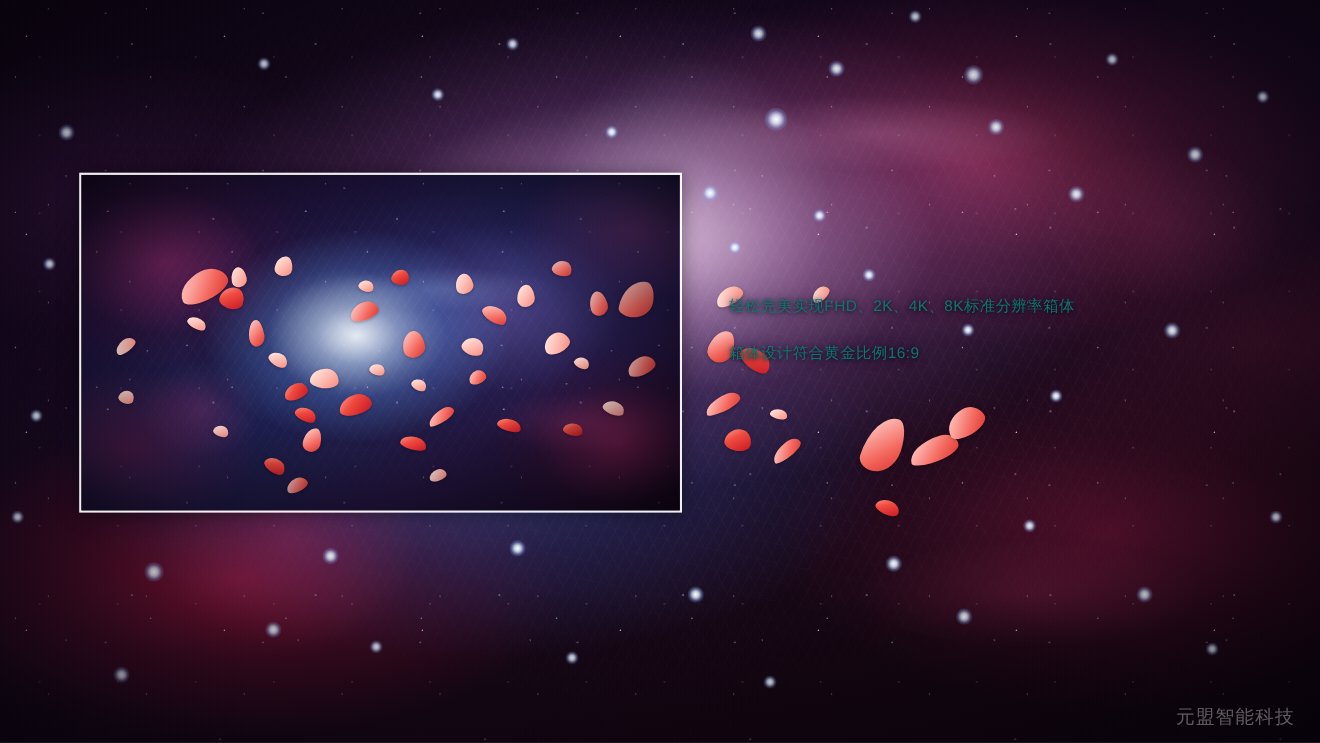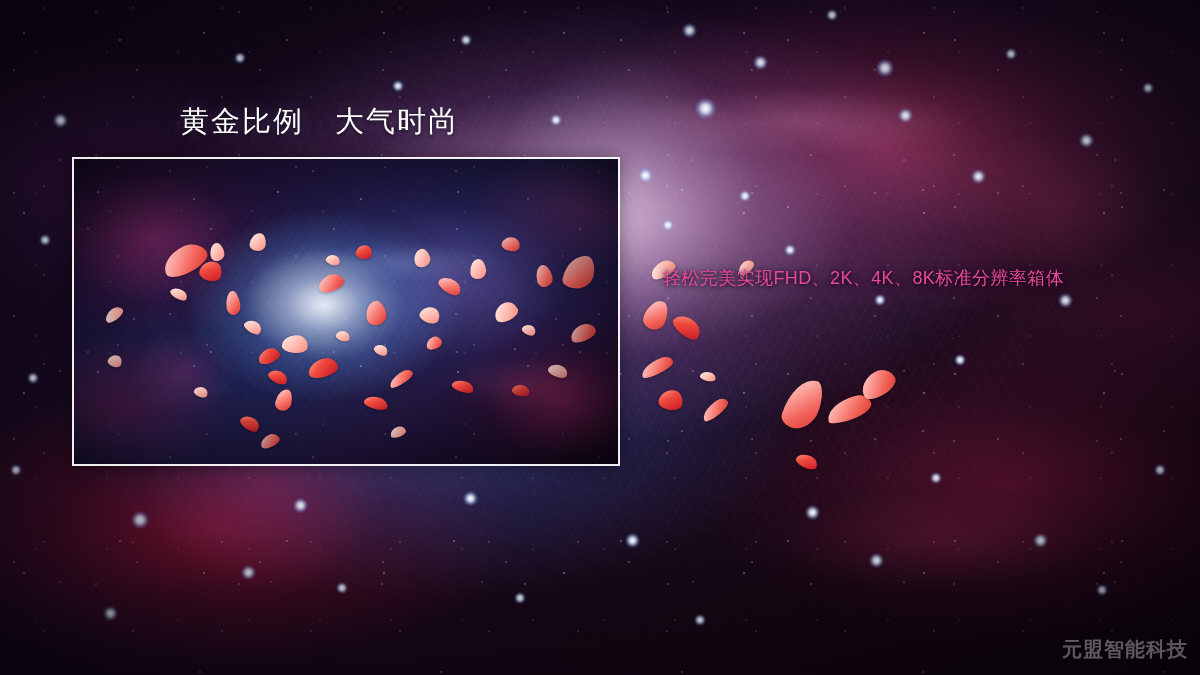--- a/index.html
+++ b/index.html
@@ -151,35 +151,34 @@
     letter-spacing:2px;
     white-space:pre;
     text-shadow:0 1px 5px rgba(0,0,0,.75), 0 0 14px rgba(140,110,200,.45);
   }
   #body-copy {
     position:absolute;
     left:663px; top:257px;
     width:500px;
   }
   .copy-line {
-    font-size:18px;
+    font-size:14px;
     line-height:42px;
-    color:#ec4899;
+    color:#0f766e;
     letter-spacing:.4px;
     white-space:nowrap;
     text-shadow:0 1px 4px rgba(0,0,0,.80), 0 0 10px rgba(40,20,70,.7);
   }
   #watermark {
     position:absolute;
-    right:12px; bottom:12px;
-    font-size:20px;
+    right:23px; bottom:12px;
+    font-size:17px;
     letter-spacing:1px;
     color:rgba(225,220,225,.40);
     text-shadow:0 1px 2px rgba(0,0,0,.5);
-    font-weight:bold;
   }
 </style>
 </head>
 <body>
 
 <div id="slide">
 
   <div class="nebula neb-base"></div>
   <div class="nebula neb-wisp"></div>
   <div class="nebula neb-filament"></div>
@@ -236,21 +235,20 @@
       <div class="petal pale" style="left: 700px; top: 372px; width: 16px; height: 9px; transform: rotate(15deg);"></div>
       <div class="petal long" style="left: 700px; top: 403px; width: 30px; height: 13px; transform: rotate(-34deg);"></div>
       <div class="petal long" style="left: 786px; top: 378px; width: 34px; height: 52px; transform: rotate(18deg);"></div>
       <div class="petal long" style="left: 826px; top: 398px; width: 46px; height: 22px; transform: rotate(-16deg);"></div>
       <div class="petal" style="left: 860px; top: 372px; width: 36px; height: 24px; transform: rotate(-30deg);"></div>
       <div class="petal deep" style="left: 796px; top: 455px; width: 22px; height: 13px; transform: rotate(26deg);"></div>
       <div class="petal pale" style="left: 737px; top: 262px; width: 18px; height: 11px; transform: rotate(-40deg);"></div>
     </div>
   <div class="nebula neb-vignette"></div>
 
-  <div id="slide-title">黄金比例　大气时尚</div>
 
   <div id="photo-frame">
     <div class="inner-img"></div>
     <div class="inner-wisp"></div>
     <div class="inner-filament"></div>
     <div class="stars stars-sm"></div>
     <div class="stars stars-sm2"></div>
     <div id="inside-petals">
         <div class="petal" style="left: 88px; top: 88px; width: 46px; height: 26px; transform: rotate(-26deg);"></div>
         <div class="petal deep" style="left: 126px; top: 102px; width: 22px; height: 20px; transform: rotate(18deg);"></div>
@@ -291,16 +289,17 @@
         <div class="petal" style="left: 496px; top: 166px; width: 26px; height: 16px; transform: rotate(-22deg);"></div>
         <div class="petal deep" style="left: 438px; top: 226px; width: 18px; height: 11px; transform: rotate(14deg);"></div>
         <div class="petal pale" style="left: 316px; top: 268px; width: 16px; height: 10px; transform: rotate(-18deg);"></div>
         <div class="petal pale" style="left: 120px; top: 228px; width: 14px; height: 10px; transform: rotate(22deg);"></div>
       </div>
     <div class="inner-vignette"></div>
   </div>
 
   <div id="body-copy">
     <div class="copy-line">轻松完美实现FHD、2K、4K、8K标准分辨率箱体</div>
+    <div class="copy-line">箱体设计符合黄金比例16:9</div>
   </div>
 
   <div id="watermark">元盟智能科技</div>
 </div>
 
 </body></html>

